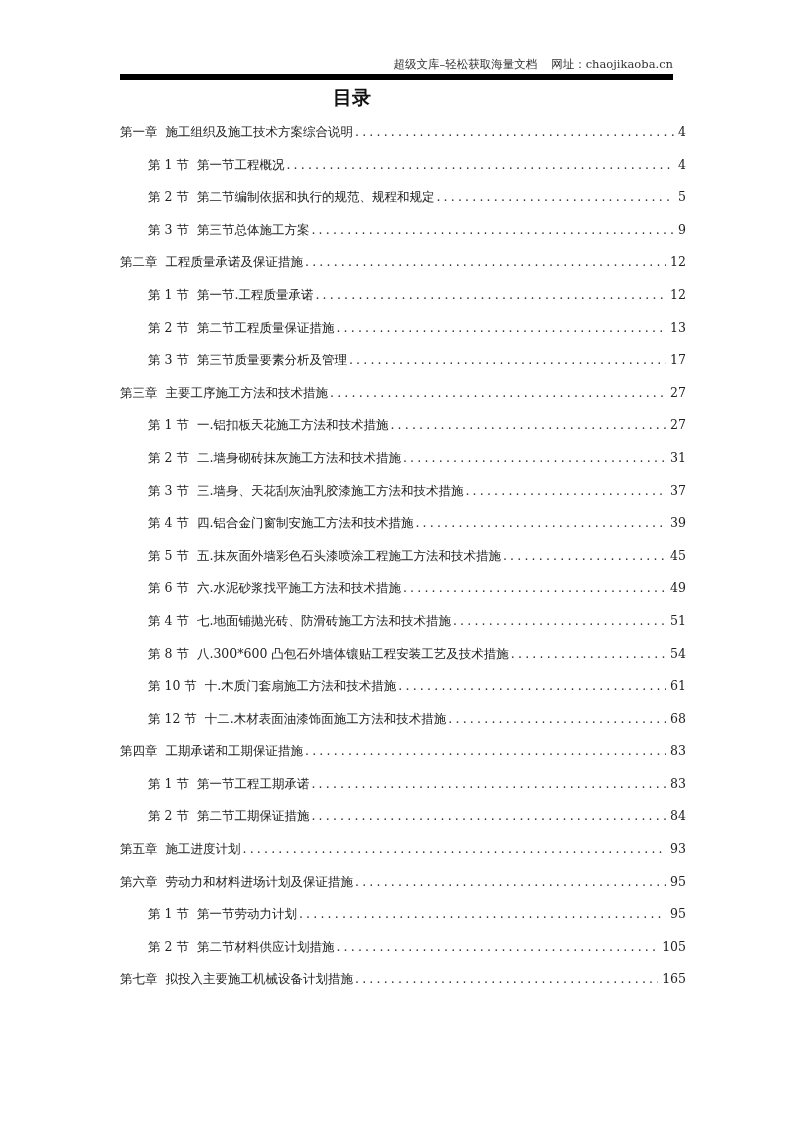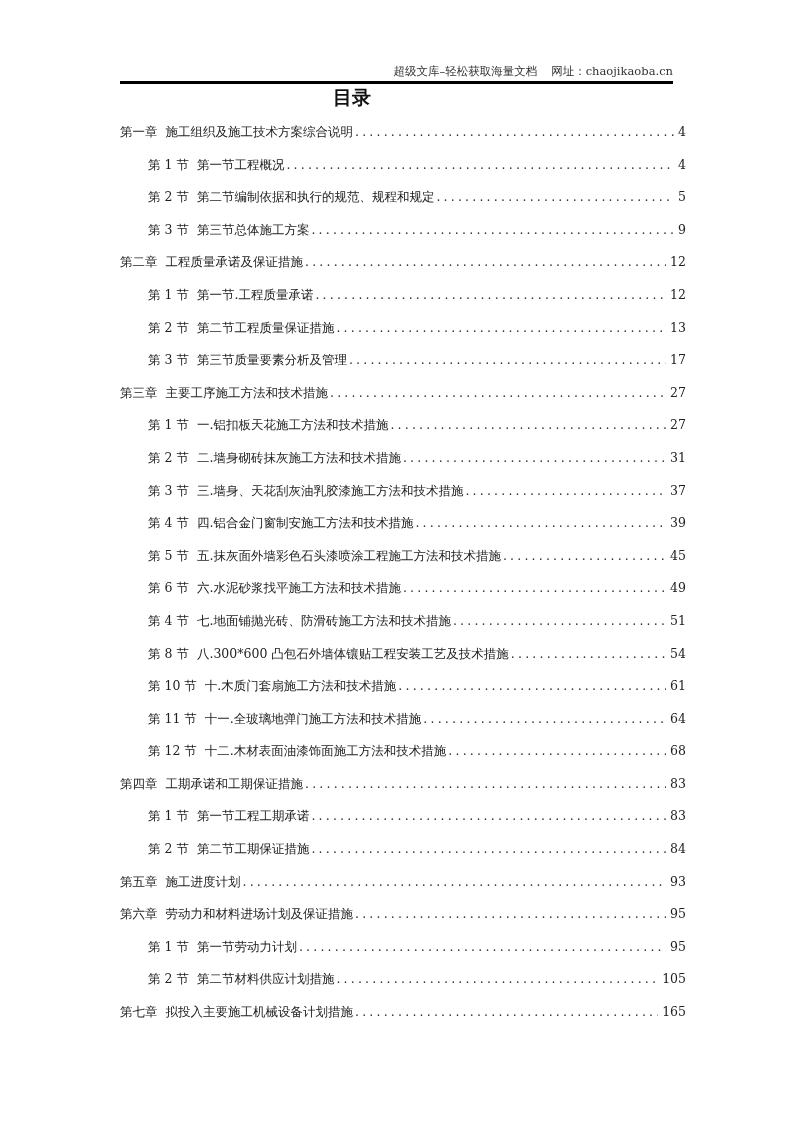--- a/index.html
+++ b/index.html
@@ -14,26 +14,25 @@
       overflow: hidden;
       font-family: "DejaVu Serif", "Liberation Serif", serif;
       color: #222222;
     }
     .page-header {
       position: absolute;
       left: 120px;
       top: 56px;
       width: 553px;
       height: 18px;
-      border-bottom: 3px solid #000000;
+      border-bottom: 6px solid #000000;
       text-align: right;
       font-size: 11.5px;
       line-height: 16px;
       color: #333333;
-      margin-top: 7px;
     }
     .page-header .site { margin-right: 14px; }
     .toc-title {
       position: absolute;
       left: 0;
       width: 704px;
       top: 84px;
       text-align: center;
       font-family: "DejaVu Sans", "Liberation Sans", sans-serif;
       font-weight: bold;
@@ -188,26 +187,20 @@
       <span class="leader"></span>
       <span class="page">54</span>
     </li>
     <li class="toc-entry level-2">
       <span class="num">第 10 节</span>
       <span class="title">十.木质门套扇施工方法和技术措施</span>
       <span class="leader"></span>
       <span class="page">61</span>
     </li>
     <li class="toc-entry level-2">
-      <span class="num">第 11 节</span>
-      <span class="title">十一.全玻璃地弹门施工方法和技术措施</span>
-      <span class="leader"></span>
-      <span class="page">64</span>
-    </li>
-    <li class="toc-entry level-2">
       <span class="num">第 12 节</span>
       <span class="title">十二.木材表面油漆饰面施工方法和技术措施</span>
       <span class="leader"></span>
       <span class="page">68</span>
     </li>
     <li class="toc-entry level-1">
       <span class="num">第四章</span>
       <span class="title">工期承诺和工期保证措施</span>
       <span class="leader"></span>
       <span class="page">83</span>

